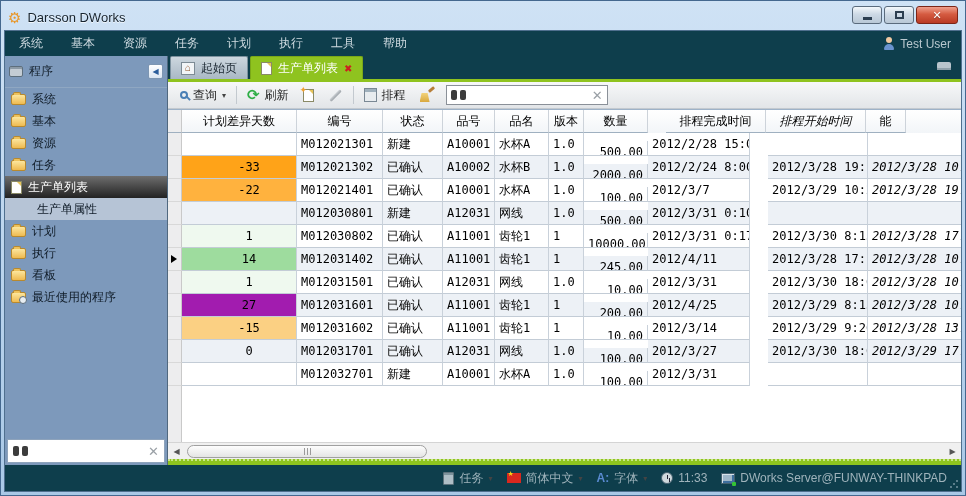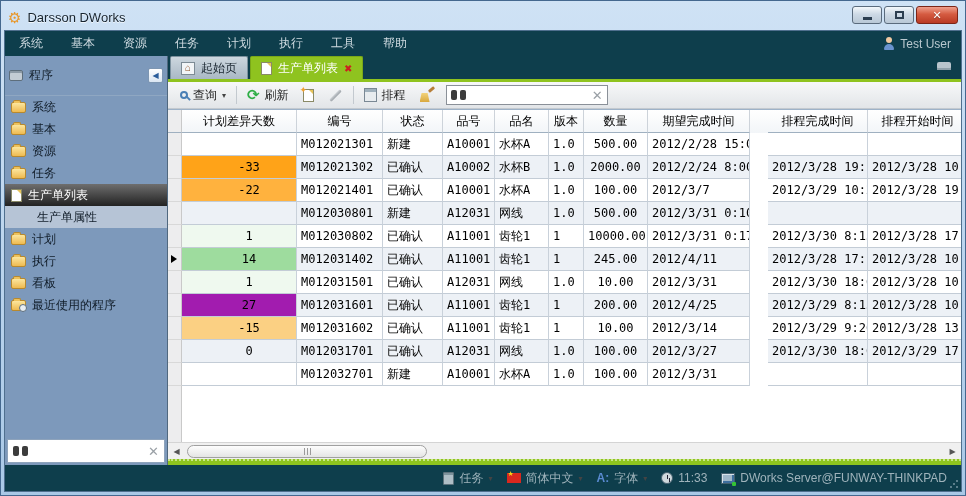--- a/index.html
+++ b/index.html
@@ -24,21 +24,21 @@
   .menubar-right { margin-left:auto; display:flex; align-items:center; gap:5px; padding-right:10px; color:#b9c8cf; }
   .icon-user { position:relative; width:12px; height:13px; }
   .icon-user::before { content:""; position:absolute; left:3px; top:0; width:6px; height:6px; border-radius:50%; background:#f0c9a2; }
   .icon-user::after { content:""; position:absolute; left:1px; bottom:0; width:10px; height:6px; border-radius:5px 5px 1px 1px; background:#6a93cf; }
 
   
   .body-row { flex:1; display:flex; min-height:0; }
 
   
   .sidebar { width:163px; background:#7d99bb; border-right:1px solid #50687f; display:flex; flex-direction:column; }
-  .sb-header { height:40px; display:flex; align-items:center; padding:0 4px; border-bottom:1px solid #8fa7c2; }
+  .sb-header { height:32px; display:flex; align-items:center; padding:0 4px; border-bottom:1px solid #8fa7c2; }
   .icon-prog { width:14px; height:11px; background:#c3ccd4; border:1px solid #5d6e7c; border-radius:2px; box-shadow:inset 0 2px 0 #8c9aa6; }
   .sb-header-label { margin-left:6px; color:#14202c; }
   .sb-collapse { margin-left:auto; width:15px; height:15px; background:linear-gradient(#ffffff,#dbe6f2); border:1px solid #7d96b2; border-radius:2px; color:#2b5d9b; font-size:8px; line-height:13px; text-align:center; }
   .sb-item { height:22px; display:flex; align-items:center; padding-left:6px; color:#101c28; gap:6px; }
   .sb-item.selected { background:linear-gradient(#6e6e6e,#222); color:#fff; }
   .sb-item.sub { background:#b6c4d6; padding-left:32px; }
   .icon-folder { width:15px; height:11px; background:linear-gradient(#fce69e,#eeba50); border:1px solid #b8892e; border-radius:2px; position:relative; flex:0 0 15px;}
   .icon-folder::before { content:""; position:absolute; top:-3px; left:1px; width:6px; height:2px; background:#eec25c; border:1px solid #b8892e; border-bottom:none; border-radius:2px 2px 0 0; }
   .icon-folder.recent::after { content:""; position:absolute; right:-2px; bottom:-2px; width:6px; height:6px; border-radius:50%; background:#e8eef2; border:1px solid #5d6e7c; }
   .icon-page { width:11px; height:13px; background:#fff; border:1px solid #8a8a66; position:relative; flex:0 0 11px;}
@@ -83,25 +83,25 @@
 
   
   .table-area { flex:1; background:#fff; overflow:hidden; border-top:1px solid #9db2c8; display:flex; flex-direction:column; font-family:"DejaVu Sans Mono","Liberation Mono",monospace; }
   .tr, .thead { display:flex; height:23px; flex:0 0 23px; }
   .thead { background:linear-gradient(#ffffff,#f2f5f8); font-family:"Liberation Sans","DejaVu Sans",sans-serif; }
   .th { border-right:1px solid #cdd3da; border-bottom:1px solid #9fb0c0; text-align:center; line-height:22px; color:#000; overflow:hidden; white-space:nowrap; }
   .rowhead { width:14px; flex:0 0 14px; background:#ededee; border-right:1px solid #c9c9c9; border-bottom:1px solid #d8d8d8; position:relative; }
   .thead .rowhead { border-bottom:1px solid #9fb0c0; }
   .td { border-right:1px solid #c9d1da; border-bottom:1px solid #c3ccd6; line-height:22px; padding:0 4px; overflow:hidden; white-space:nowrap; color:#000; }
   .tr.alt .td { background:#edf1f6; }
-  .a-center { text-align:center;padding-left:24px; } .a-right { text-align:center; } .a-left { text-align:left; }
+  .a-center { text-align:center;padding-left:24px; } .a-right { text-align:right;margin-top:8px; } .a-left { text-align:left; }
   .c0 { width:115px; flex:0 0 115px; } .c1 { width:86px; flex:0 0 86px; } .c2 { width:60px; flex:0 0 60px; }
   .c3 { width:52px; flex:0 0 52px; } .c4 { width:54px; flex:0 0 54px; } .c5 { width:35px; flex:0 0 35px; }
   .c6 { width:64px; flex:0 0 64px; } .c7 { width:102px; flex:0 0 102px; } .c8 { width:100px; flex:0 0 100px;margin-left:18px; }
-  .c9 { width:100px; flex:0 0 100px; } .c10 { width:40px; flex:0 0 40px; }
+  .c9 { width:100px; flex:0 0 100px;font-style:italic; } .c10 { width:40px; flex:0 0 40px; }
   .td.hash { background:#a2a2a2 !important; color:#222; text-align:center; }
   .cur-arrow { position:absolute; left:3px; top:7px; width:0; height:0; border-left:6px solid #000; border-top:4px solid transparent; border-bottom:4px solid transparent; }
   .table-filler { flex:1; display:flex; }
   .filler-rowhead { width:14px; background:#ededee; border-right:1px solid #c9c9c9; }
 
   
   .hscroll { height:17px; background:#f0f0f0; border-top:1px solid #d4d4d4; display:flex; align-items:center; flex:0 0 17px; }
   .hs-btn { width:17px; height:15px; display:flex; align-items:center; justify-content:center; color:#555; font-size:8px; }
   .hs-track { flex:1; position:relative; height:15px; }
   .hs-thumb { position:absolute; left:2px; top:1px; width:240px; height:13px; background:linear-gradient(#fdfdfd,#e4e4e4); border:1px solid #a0a0a0; border-radius:7px; display:flex; align-items:center; justify-content:center; gap:2px; }
@@ -262,21 +262,20 @@
         <div class="table-area">
           <div class="thead">
             <div class="rowhead"></div>
           <div class="th c0">计划差异天数</div>
               <div class="th c1">编号</div>
               <div class="th c2">状态</div>
               <div class="th c3">品号</div>
               <div class="th c4">品名</div>
               <div class="th c5">版本</div>
               <div class="th c6">数量</div>
-              <div class="th c7">期望完成时间</div>
               <div class="th c8">排程完成时间</div>
               <div class="th c9">排程开始时间</div>
               <div class="th c10">能</div>
             </div>
           <div>
               <div class="tr">
                 <div class="rowhead"></div>
                 <div class="td c0 a-center"></div>
                 <div class="td c1 a-left">M012021301</div>
                 <div class="td c2 a-left">新建</div>

